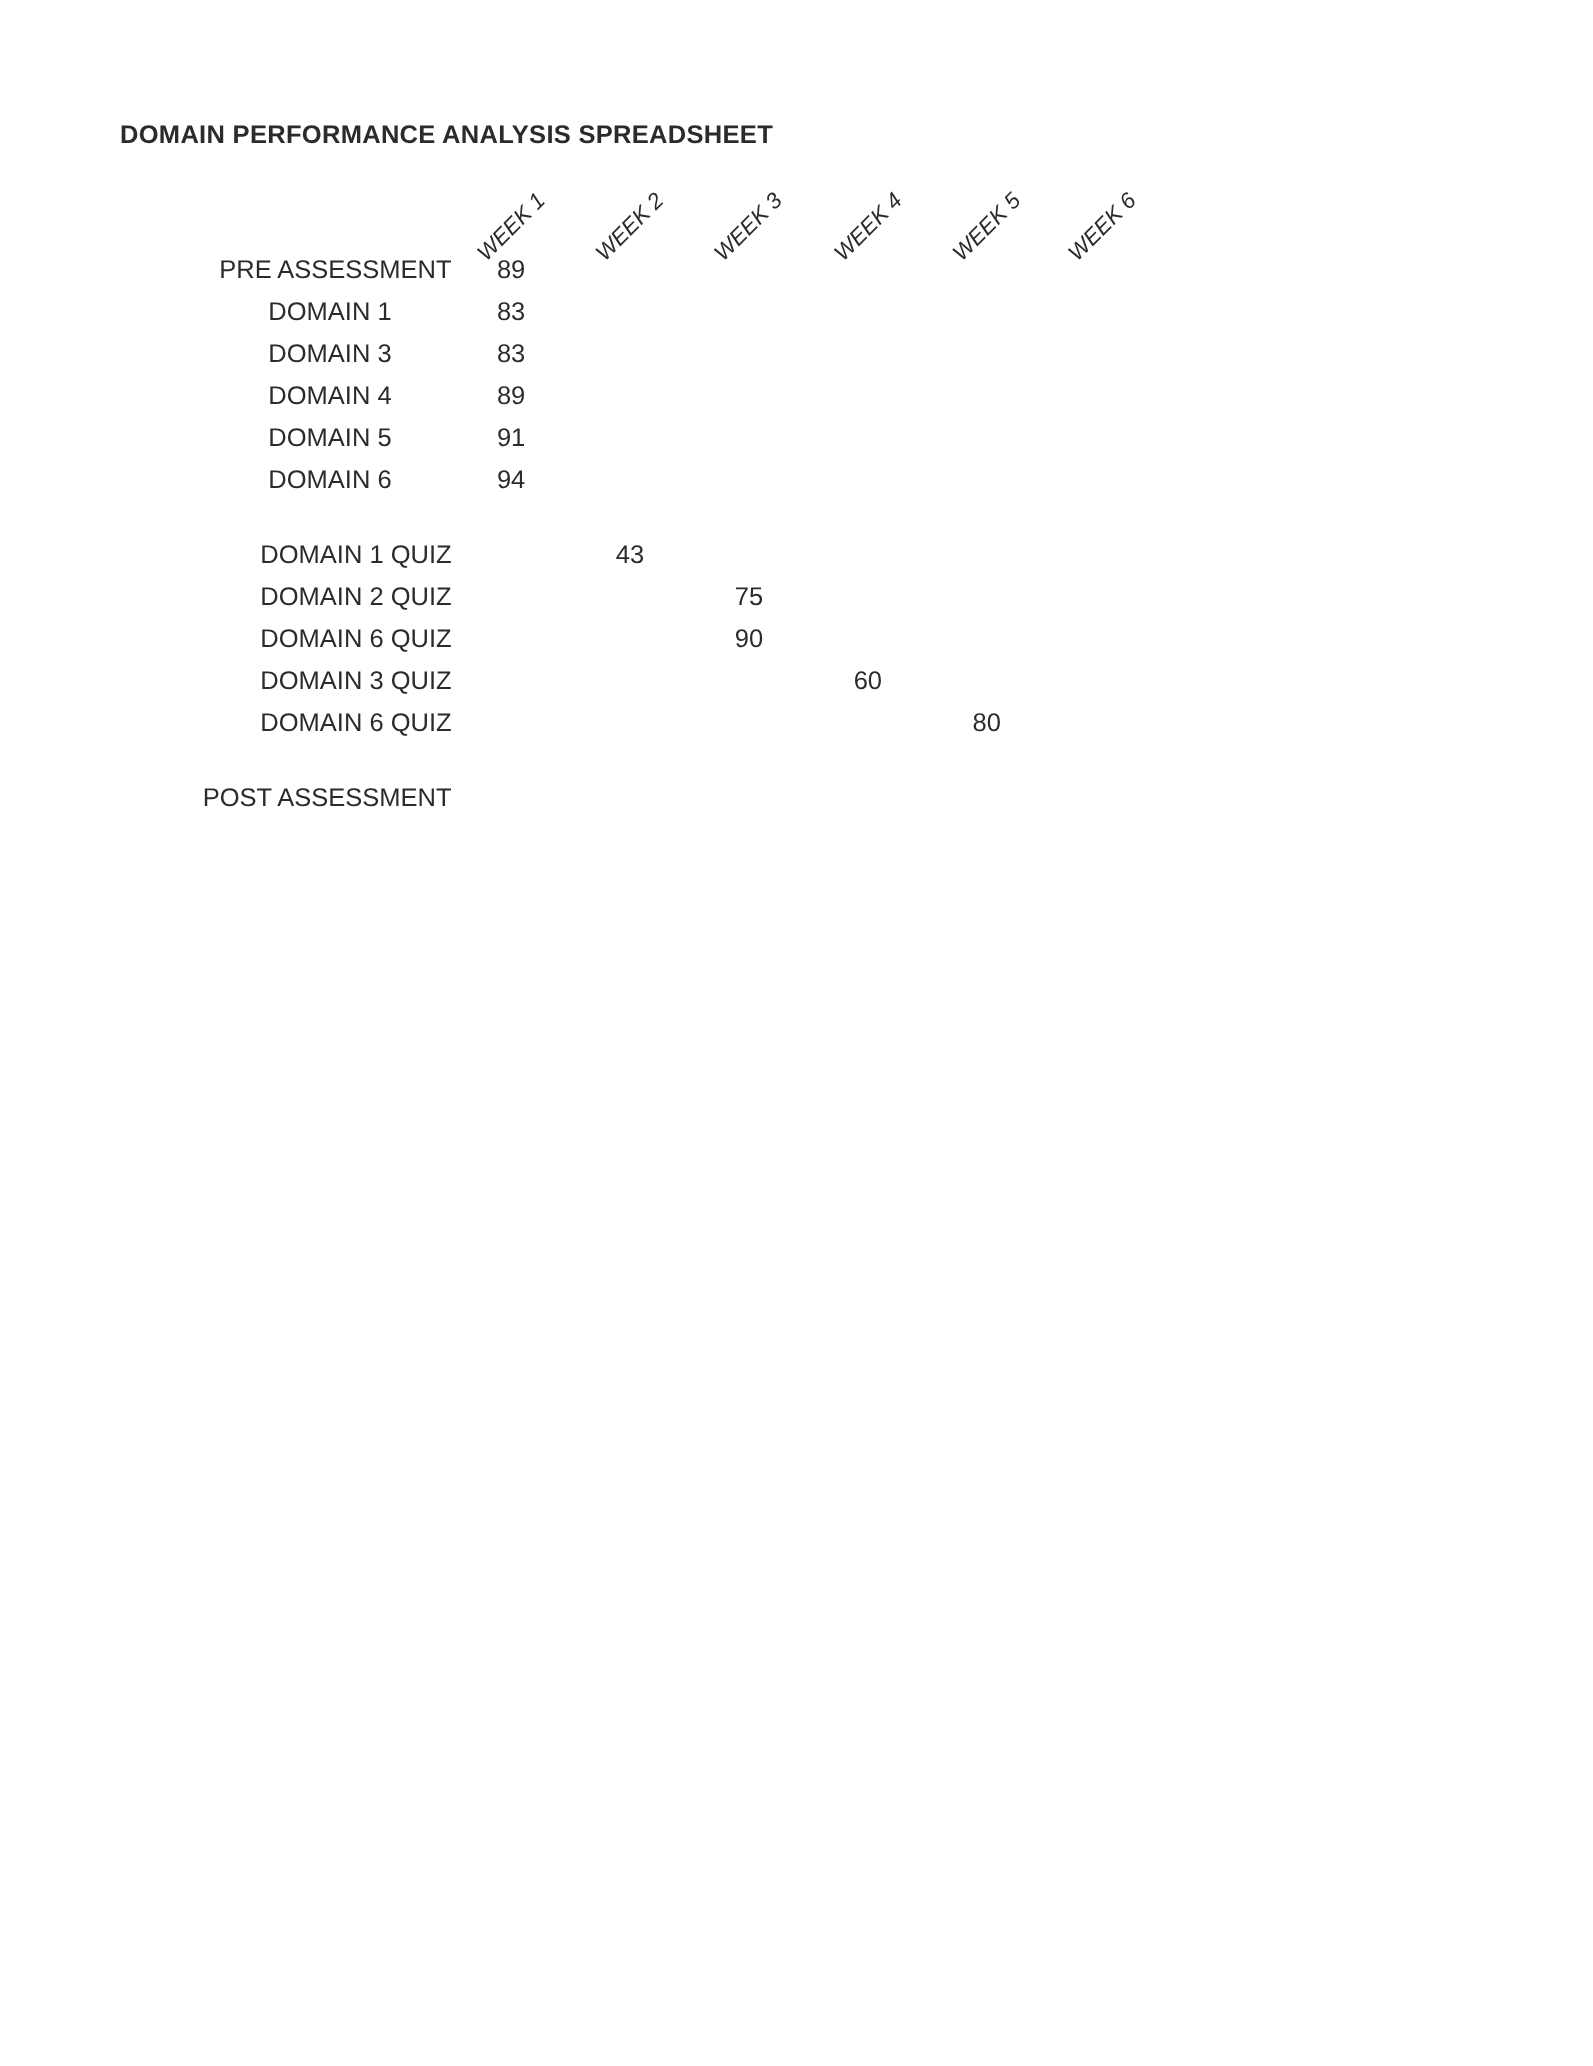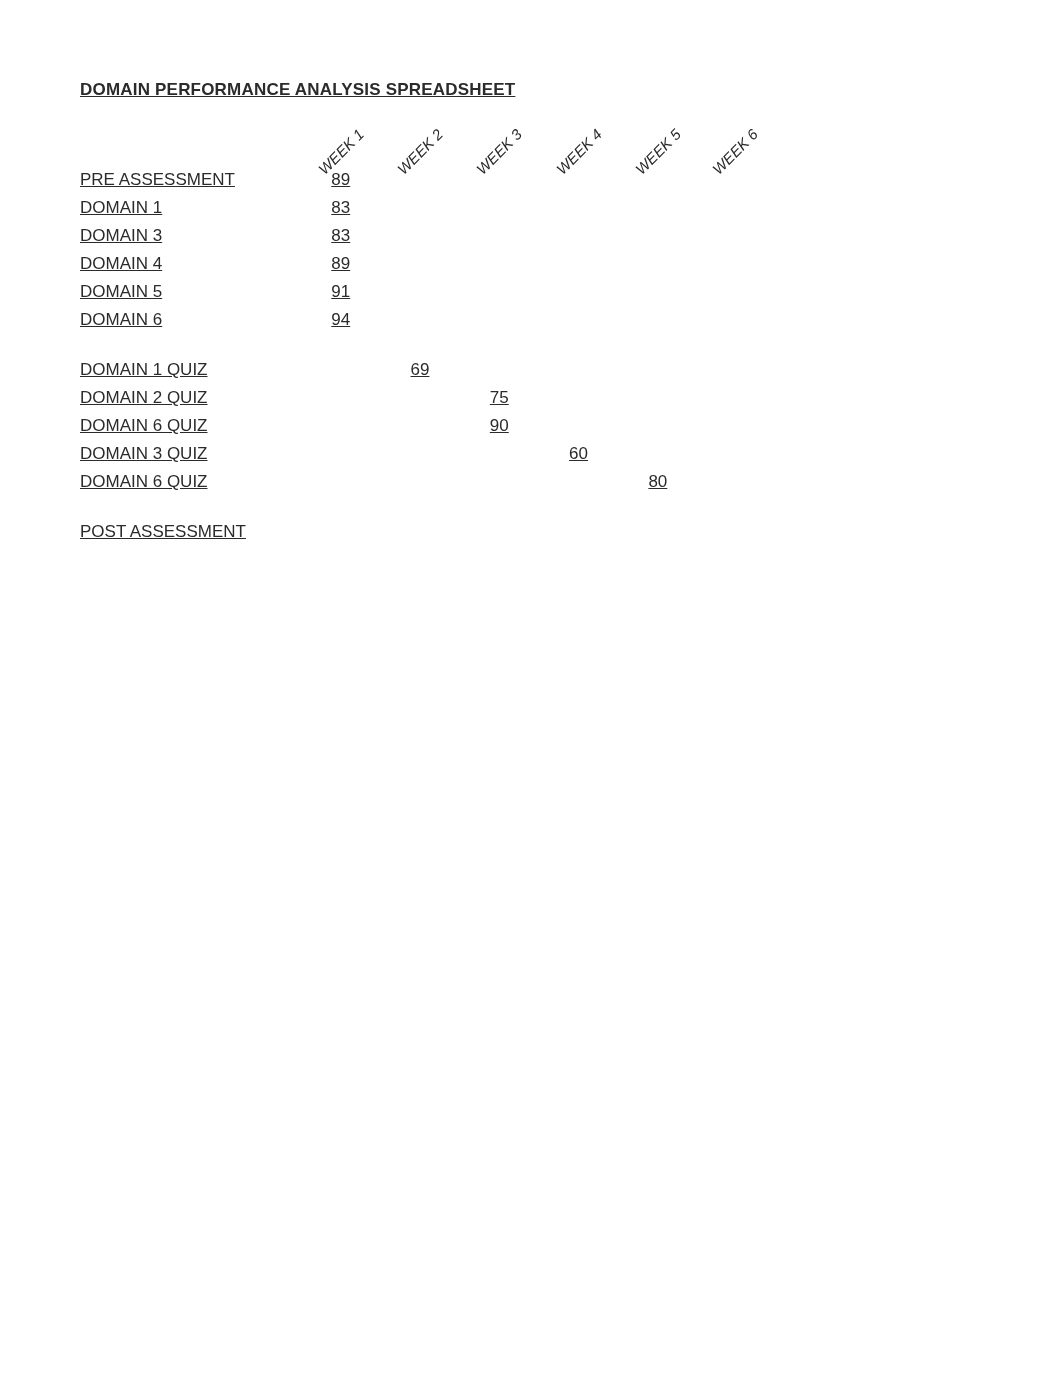--- a/index.html
+++ b/index.html
@@ -7,41 +7,40 @@
     padding: 0;
     background: #ffffff;
     font-family: "Segoe UI", "Helvetica Neue", Arial, sans-serif;
     color: #2b2b2b;
     font-size: 17px;
   }
   .page {
     width: 842px;
     padding: 80px 70px 0 80px;
     box-sizing: border-box;
-    text-decoration: underline;
   }
   .title {
     font-weight: 700;
     font-size: 17px;
     letter-spacing: 0.2px;
     margin-bottom: 18px;
   }
   table {
     border-collapse: collapse;
     table-layout: fixed;
   }
   th, td {
     font-weight: 400;
     padding: 0;
     height: 28px;
     vertical-align: middle;
   }
   .col-label {
     width: 200px;
-    text-align: left;
+    text-align: right;
     white-space: nowrap;
   }
   .col-label.indent {
     padding-right: 40px;
   }
   .col-week {
     width: 100px;
     text-align: center;
   }
   th.col-week {
@@ -147,21 +146,21 @@
           <td class="col-week"></td>
           <td class="col-week"></td>
           <td class="col-week"></td>
         </tr>
         <tr class="spacer">
           <td colspan="7"></td>
         </tr>
         <tr>
           <td class="col-label">DOMAIN 1 QUIZ</td>
           <td class="col-week"></td>
-          <td class="col-week">69</td>
+          <td class="col-week">43</td>
           <td class="col-week"></td>
           <td class="col-week"></td>
           <td class="col-week"></td>
           <td class="col-week"></td>
         </tr>
         <tr>
           <td class="col-label">DOMAIN 2 QUIZ</td>
           <td class="col-week"></td>
           <td class="col-week"></td>
           <td class="col-week">75</td>

